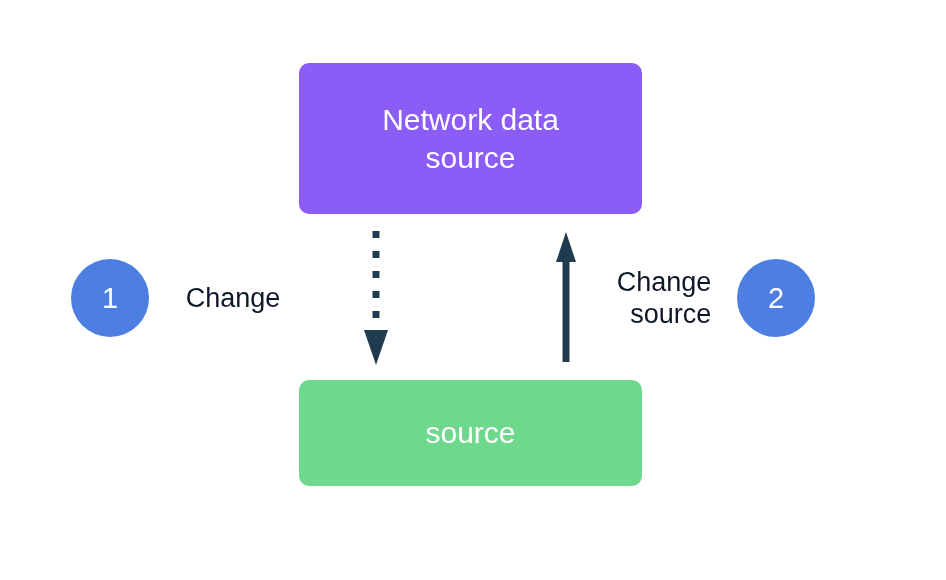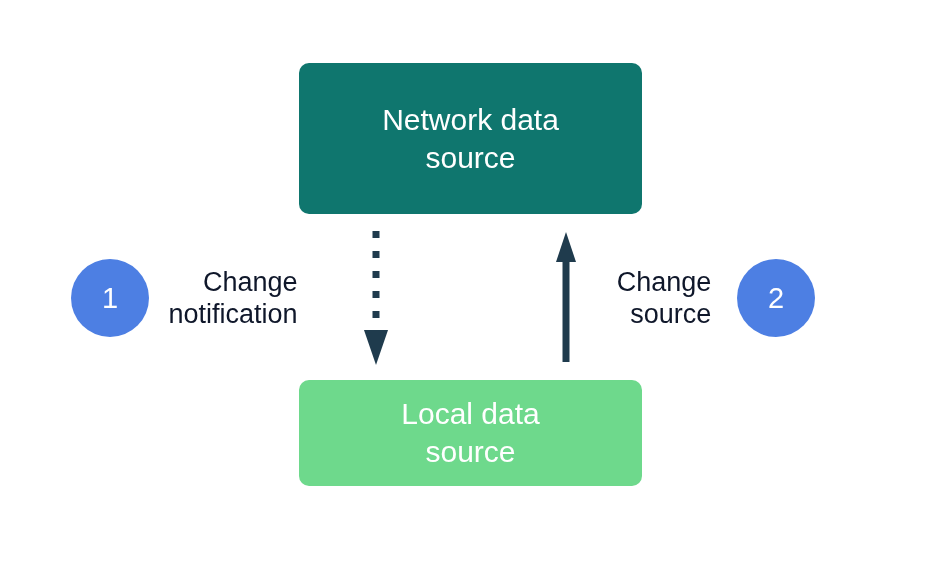--- a/index.html
+++ b/index.html
@@ -26,21 +26,21 @@
     font-size: 30px;
     line-height: 38px;
     text-align: center;
     font-weight: 400;
   }
   .node-network {
     left: 299px;
     top: 63px;
     width: 343px;
     height: 151px;
-    background: #0f766e;
+    background: #8b5cf6;
   }
   .node-local {
     left: 299px;
     top: 380px;
     width: 343px;
     height: 106px;
     background: #6ED98C;
   }
   .badge {
     position: absolute;
@@ -79,41 +79,39 @@
 <body>
 
 <div class="canvas">
 
   <div class="node node-network">
     <div>Network data</div>
     <div>source</div>
   </div>
 
   <div class="node node-local">
-    <div>Local data</div>
     <div>source</div>
   </div>
 
   <svg class="arrow-layer" viewBox="0 0 946 580" aria-hidden="true">
     <g>
       <line x1="376" y1="231" x2="376" y2="327" stroke="#1F3B4D" stroke-width="7" stroke-dasharray="7 13"></line>
       <polygon points="364,330 388,330 376,365" fill="#1F3B4D"></polygon>
     </g>
     <g>
       <line x1="566" y1="362" x2="566" y2="258" stroke="#1F3B4D" stroke-width="7"></line>
       <polygon points="556,262 576,262 566,232" fill="#1F3B4D"></polygon>
     </g>
   </svg>
 
   <div class="badge badge-1">
     <span>1</span>
   </div>
   <div class="step-label step-label-1">
     <div>Change</div>
-    <div>notification</div>
   </div>
 
   <div class="badge badge-2">
     <span>2</span>
   </div>
   <div class="step-label step-label-2">
     <div>Change</div>
     <div>source</div>
   </div>
 

